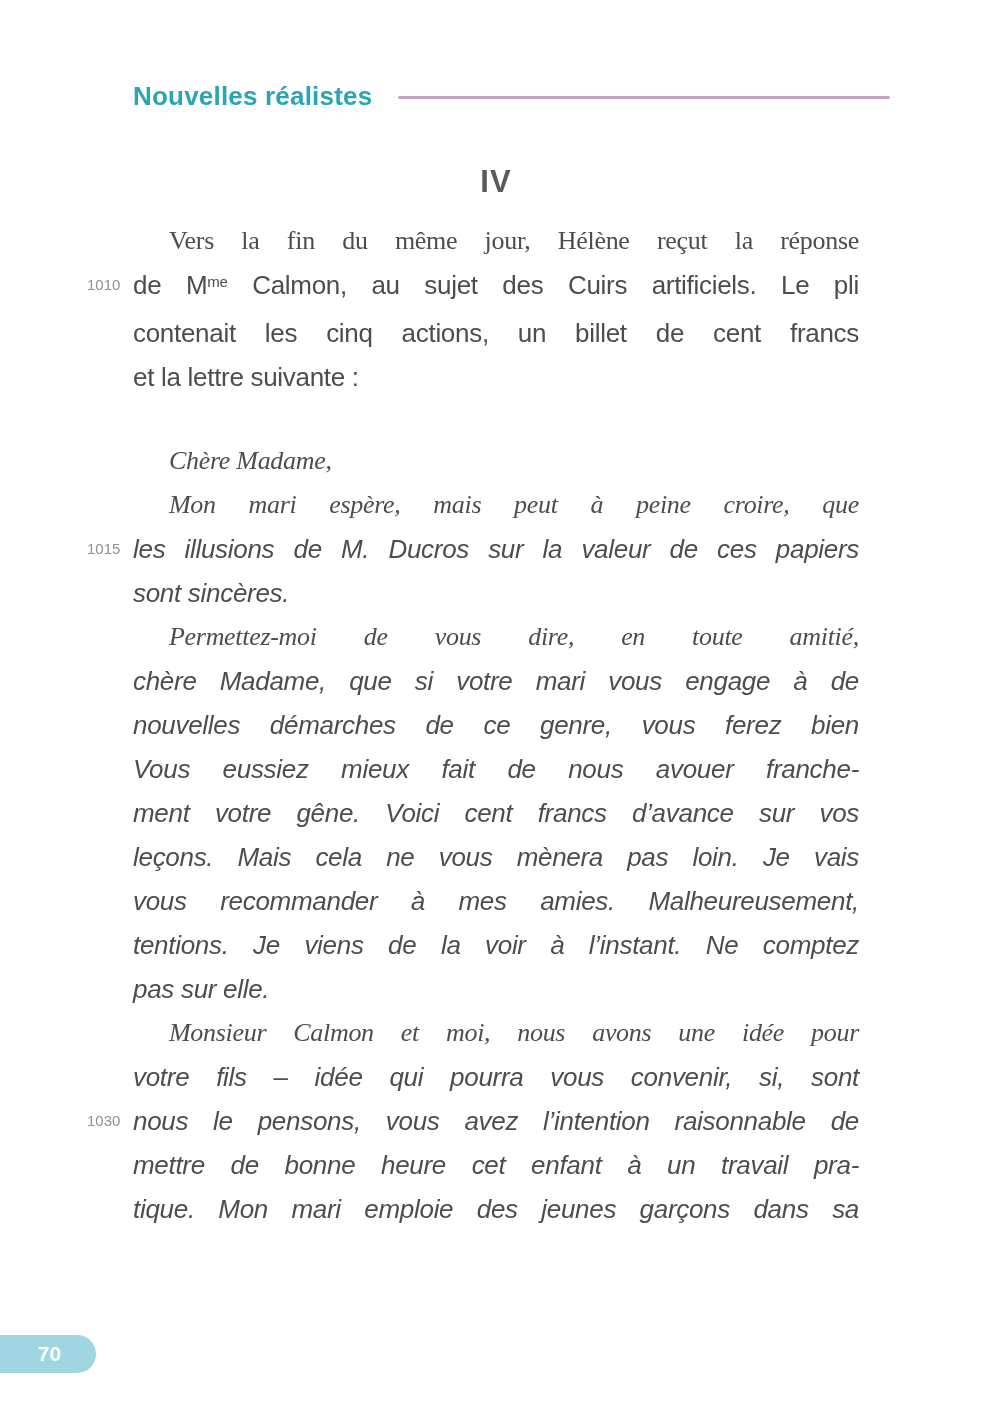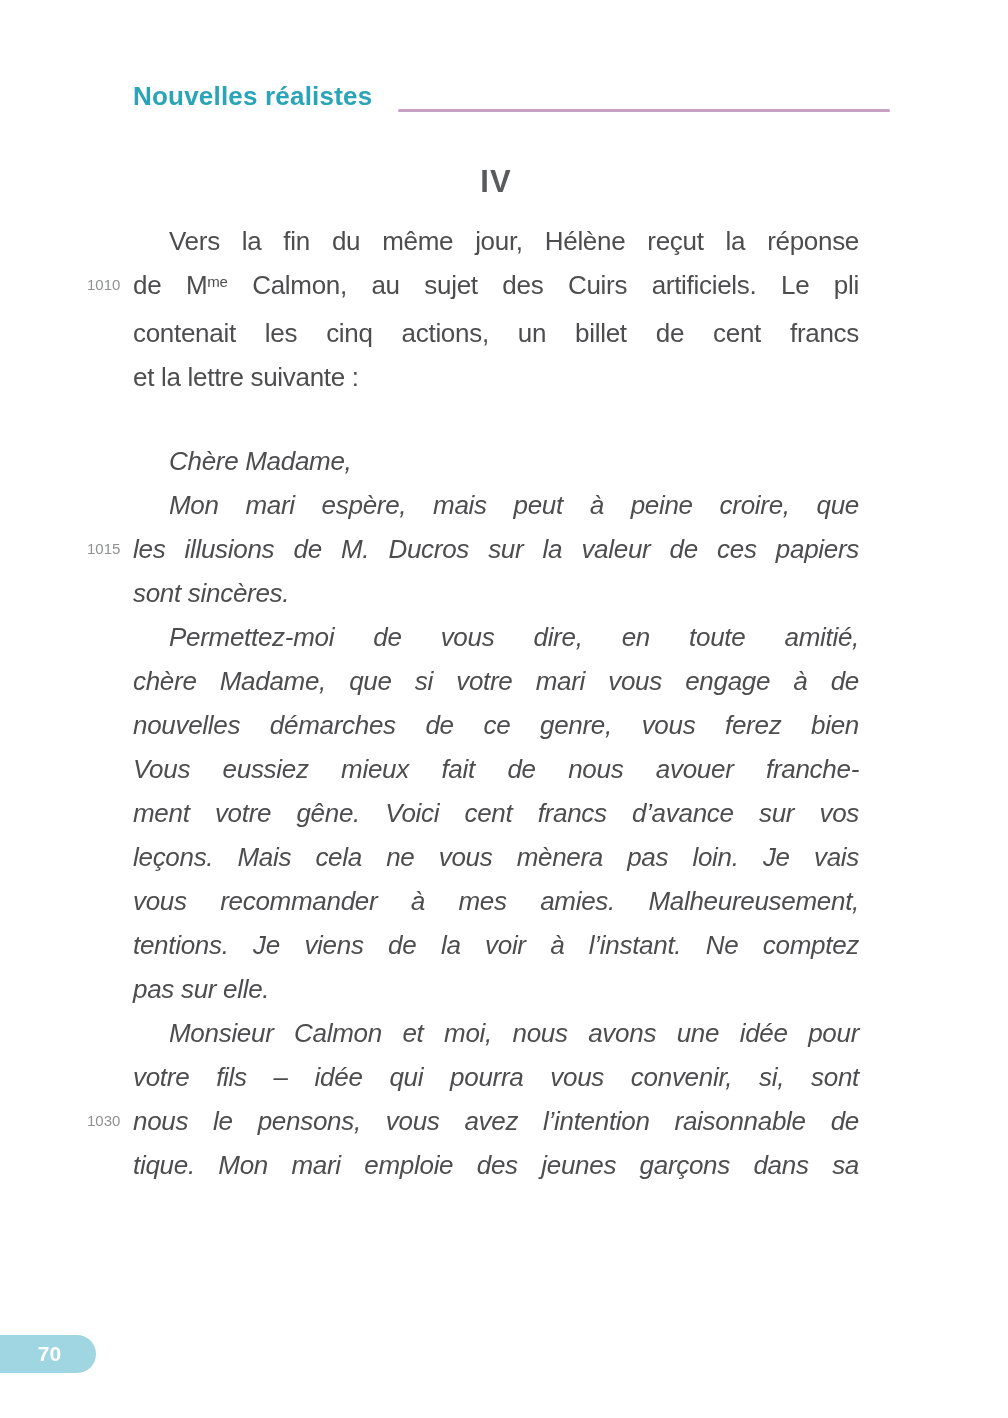--- a/index.html
+++ b/index.html
@@ -4,21 +4,21 @@
 <style>
   * { margin:0; padding:0; box-sizing:border-box; }
   html,body { background:#ffffff; }
   .page {
     position:relative; width:1008px; height:1418px; margin:0 auto;
     background:#ffffff; overflow:hidden;
     font-family:"Liberation Sans","DejaVu Sans",sans-serif;
   }
   .header {
     position:absolute; top:81px; left:133px; width:757px;
-    display:flex; align-items:flex-end; gap:26px;
+    display:flex; align-items:center; gap:26px;
   }
   .header-title {
     color:var(--teal,#2aa4b7); font-size:26px; font-weight:bold;
     white-space:nowrap; letter-spacing:0.2px;
   }
   .header-rule {
     flex:1; height:3px; background:var(--rule_pink,#c7a0c2);
     margin-top:2px; border-radius:2px;
   }
   .section-title {
@@ -26,21 +26,21 @@
     text-align:center; font-size:31px; font-weight:bold;
     color:var(--heading,#595a5c); letter-spacing:1px;
   }
   .body-text {
     position:absolute; top:219px; left:133px; width:726px;
     font-size:26px; line-height:44px; letter-spacing:-0.3px;
     color:var(--body_text,#4d4d4f);
   }
   .line { position:relative; text-align:justify; text-align-last:justify; }
   .line.no-just { text-align-last:left; }
-  .line.indent { text-indent:36px; }
+  .line.indent { text-indent:36px;font-family:Liberation Serif, serif; }
   .line.italic { font-style:italic; }
   .line.gap { margin-top:40px; }
   .lineno {
     position:absolute; left:-57px; top:0; width:42px;
     font-size:15px; line-height:44px; text-align:left;
     color:var(--line_number,#8f9092); font-style:normal; letter-spacing:0;
     text-indent:0;
     margin-left:11px;
   }
   .line sup { font-size:0.58em; vertical-align:baseline; position:relative; top:-0.45em; }
@@ -78,20 +78,21 @@
       <div class="line italic">nouvelles démarches de ce genre, vous ferez bien</div>
       <div class="line italic">Vous eussiez mieux fait de nous avouer franche-</div>
       <div class="line italic">ment votre gêne. Voici cent francs d’avance sur vos</div>
       <div class="line italic">leçons. Mais cela ne vous mènera pas loin. Je vais</div>
       <div class="line italic">vous recommander à mes amies. Malheureusement,</div>
       <div class="line italic">tentions. Je viens de la voir à l’instant. Ne comptez</div>
       <div class="line no-just italic">pas sur elle.</div>
       <div class="line indent italic">Monsieur Calmon et moi, nous avons une idée pour</div>
       <div class="line italic">votre fils – idée qui pourra vous convenir, si, sont</div>
       <div class="line italic"><span class="lineno">1030</span>nous le pensons, vous avez l’intention raisonnable de</div>
+      <div class="line italic">mettre de bonne heure cet enfant à un travail pra-</div>
       <div class="line italic">tique. Mon mari emploie des jeunes garçons dans sa</div>
     </div>
 
   <div class="page-badge">
     <span>70</span>
   </div>
 
 </div>
 
 </body></html>

